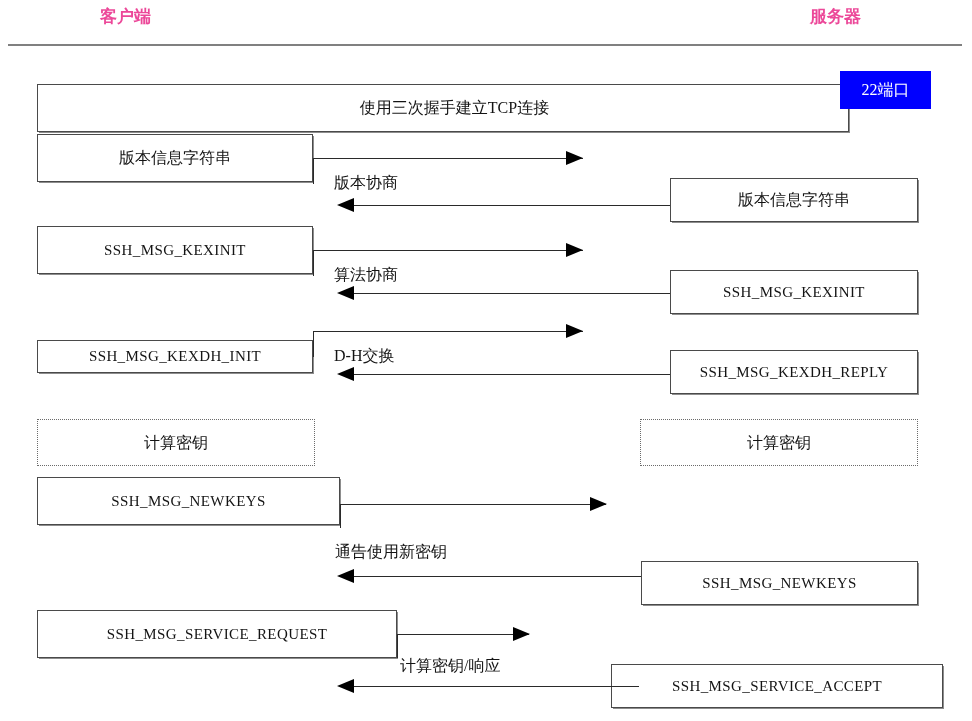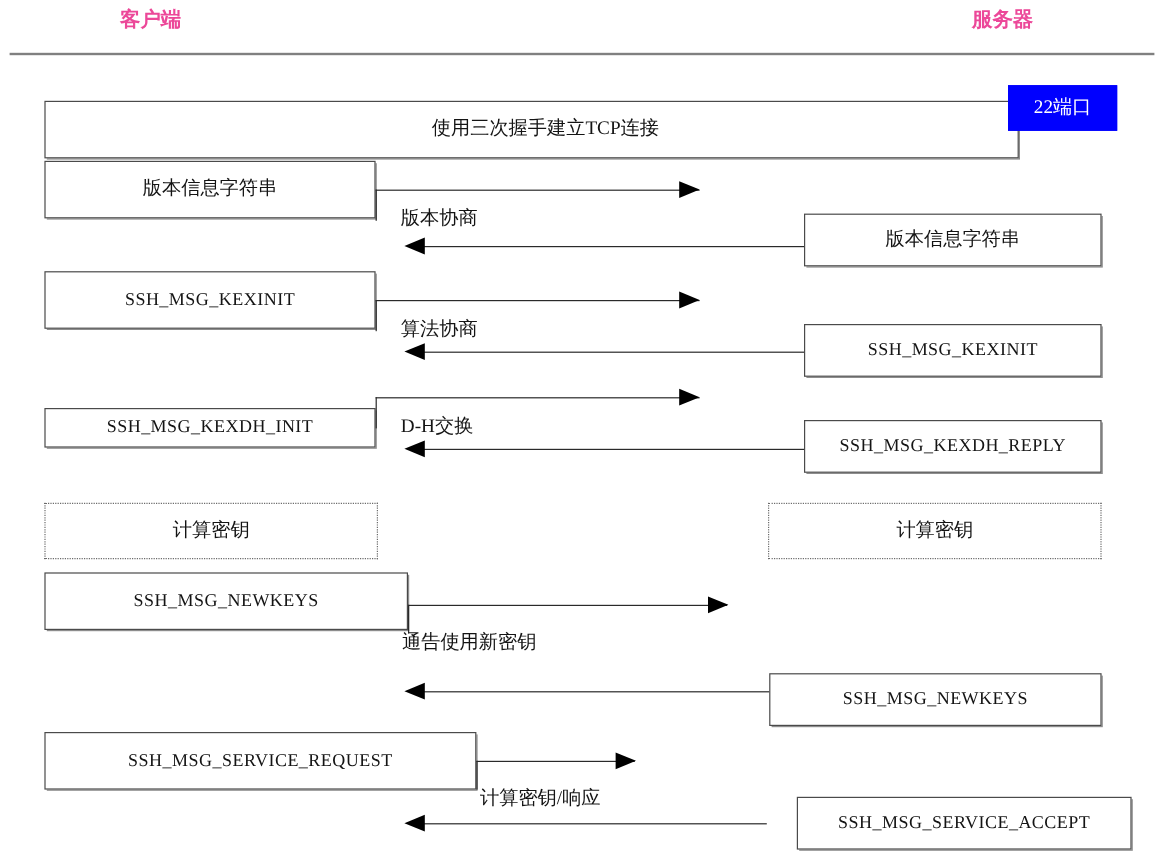--- a/index.html
+++ b/index.html
@@ -176,33 +176,33 @@
   <div class="box cjk dotted" style="left:640px; top:419px; width:278px; height:47px;">
     <span>计算密钥</span>
   </div>
 
   <div class="box mono" style="left:37px; top:477px; width:303px; height:48px;">
     <span>SSH_MSG_NEWKEYS</span>
   </div>
   <div class="vline" style="left:340px; top:504px; height:24px;"></div>
   <div class="hline" style="left:340px; top:504px; width:266px;"></div>
   <div class="arrowhead right" style="left:590px; top:497px;"></div>
-  <div class="mid-label" style="left:335px; top:528px; width:290px;">通告使用新密钥</div>
+  <div class="mid-label" style="left:335px; top:544px; width:290px;">通告使用新密钥</div>
   <div class="box mono" style="left:641px; top:561px; width:277px; height:44px;">
     <span>SSH_MSG_NEWKEYS</span>
   </div>
   <div class="hline" style="left:341px; top:576px; width:300px;"></div>
   <div class="arrowhead left" style="left:337px; top:569px;"></div>
 
   <div class="box mono" style="left:37px; top:610px; width:360px; height:48px;">
     <span>SSH_MSG_SERVICE_REQUEST</span>
   </div>
   <div class="vline" style="left:397px; top:634px; height:24px;"></div>
   <div class="hline" style="left:397px; top:634px; width:132px;"></div>
   <div class="arrowhead right" style="left:513px; top:627px;"></div>
   <div class="mid-label" style="left:400px; top:658px; width:250px;">计算密钥/响应</div>
-  <div class="box mono" style="left:664px; top:664px; width:279px; height:44px;">
+  <div class="box mono" style="left:611px; top:664px; width:332px; height:44px;">
     <span>SSH_MSG_SERVICE_ACCEPT</span>
   </div>
   <div class="hline" style="left:341px; top:686px; width:298px;"></div>
   <div class="arrowhead left" style="left:337px; top:679px;"></div>
 
 </div>
 
 </body></html>

